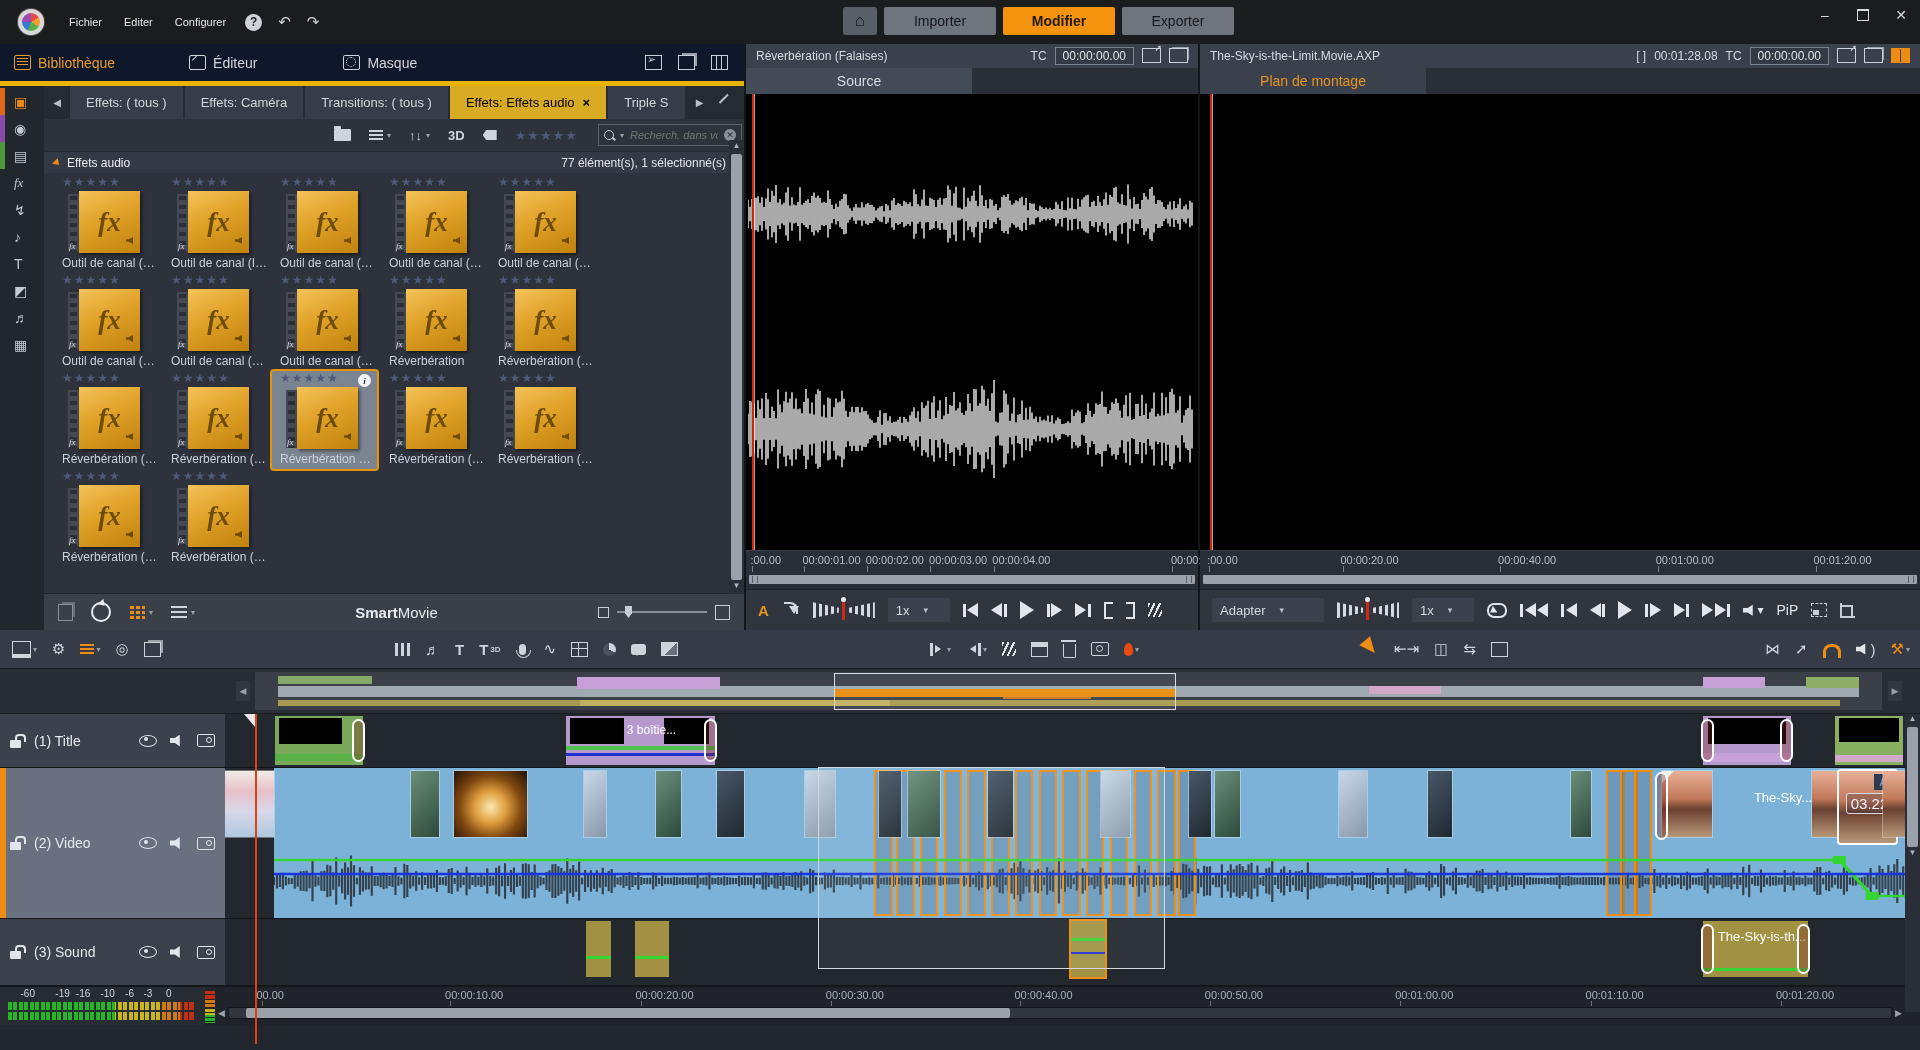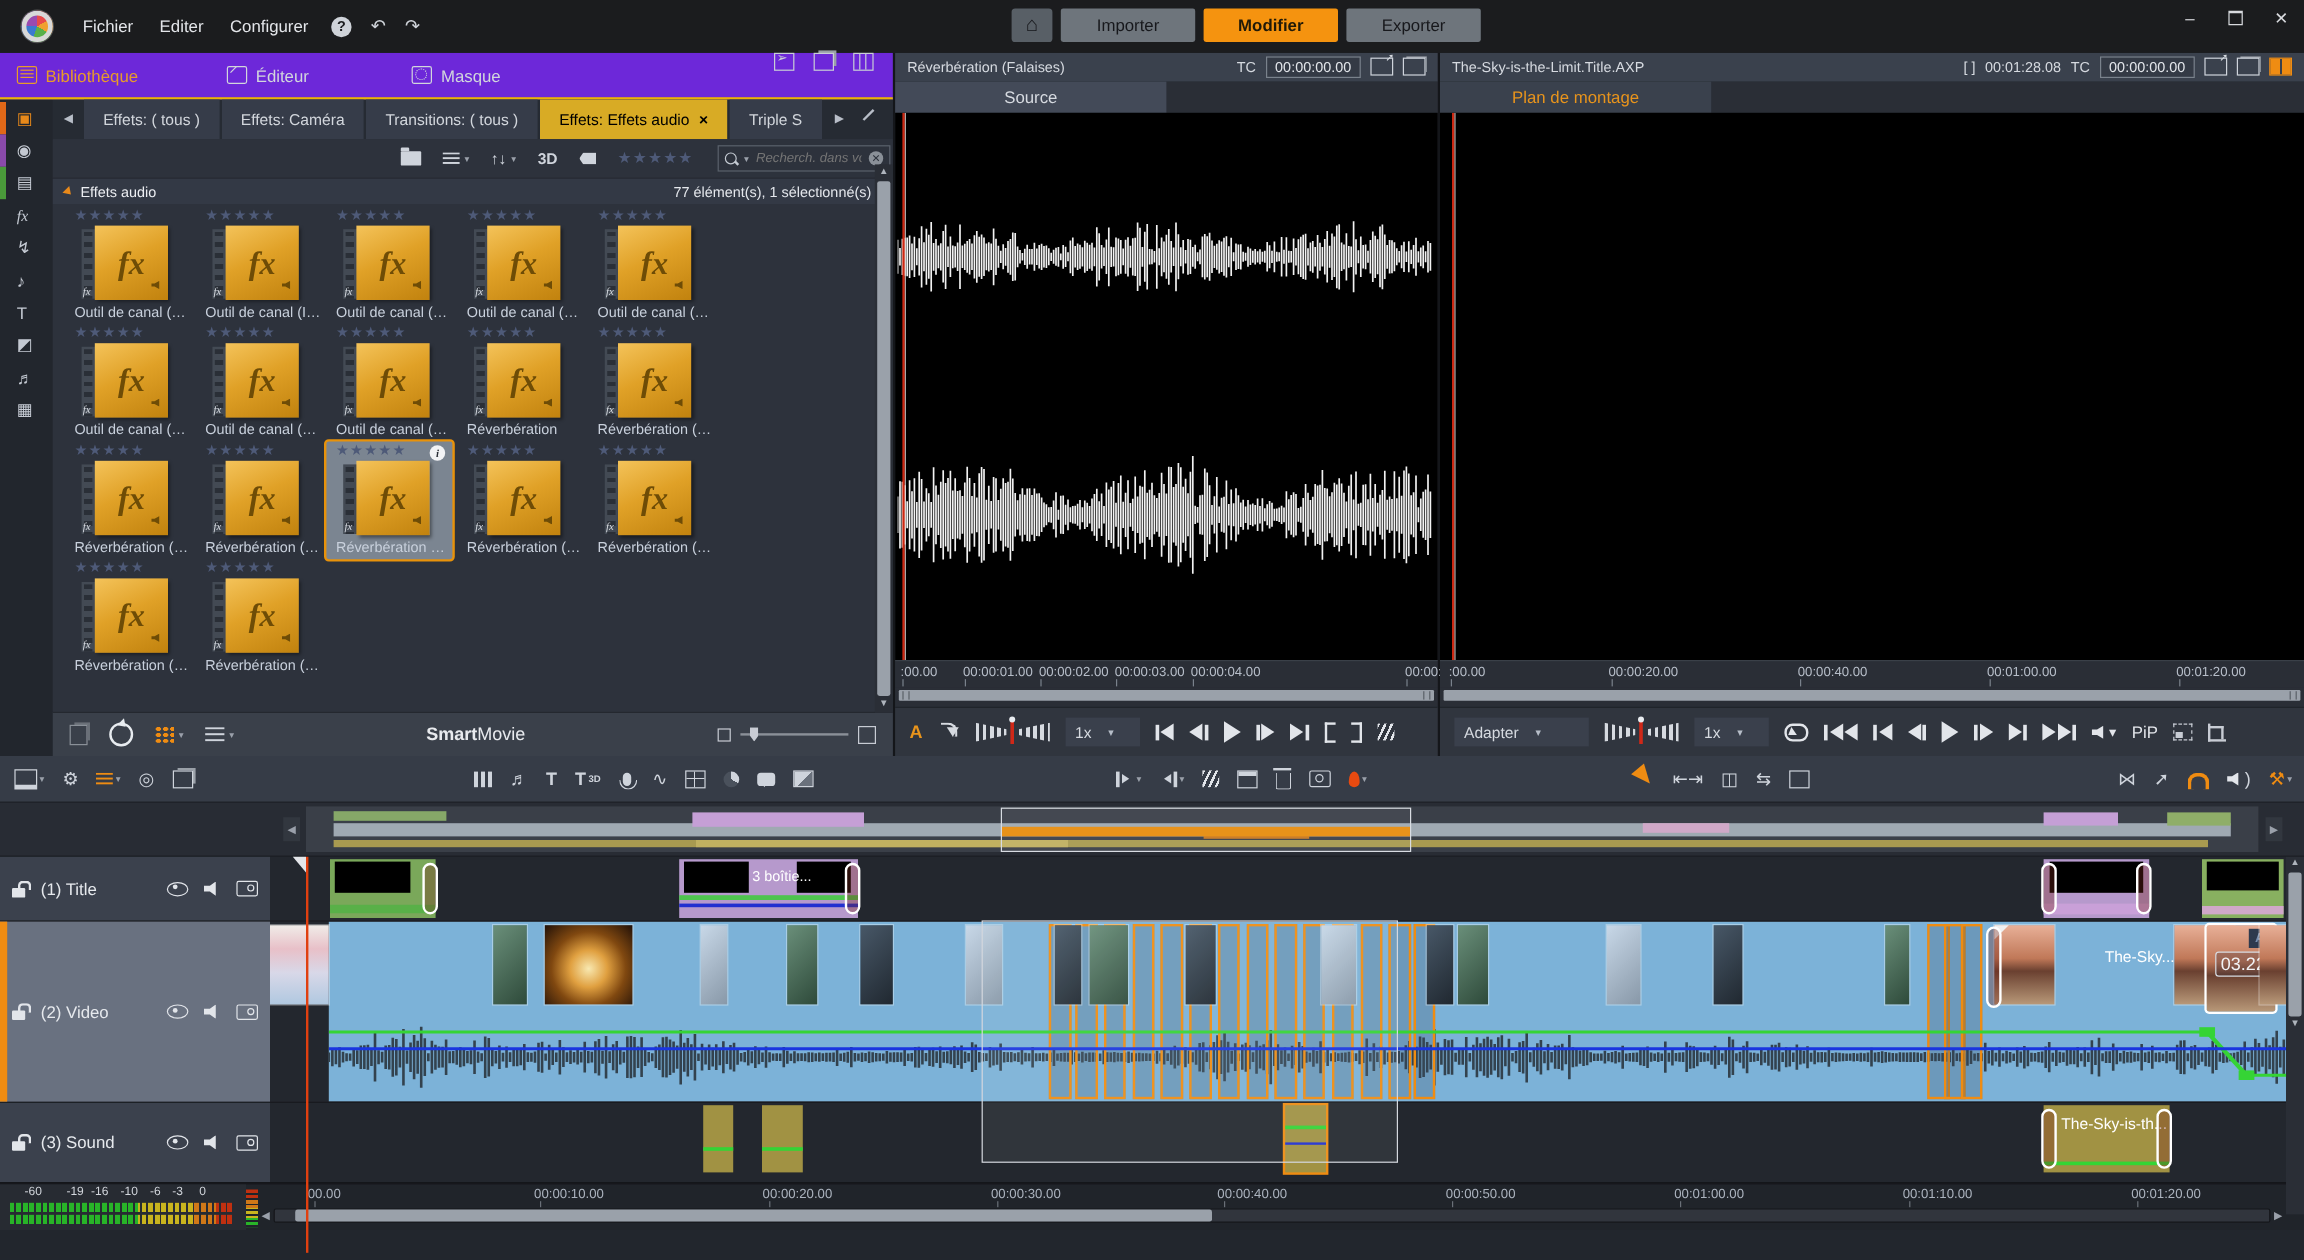--- a/index.html
+++ b/index.html
@@ -4,37 +4,37 @@
 <style>
   html,body{margin:0;padding:0;width:1920px;height:1050px;overflow:hidden;background:#1e2126;
     font-family:"Liberation Sans","DejaVu Sans",sans-serif;font-size:12px;color:#d6dae0;
     -webkit-font-smoothing:antialiased;user-select:none}
   .ellip{white-space:nowrap;overflow:hidden;text-overflow:ellipsis}
   
   #titlebar{height:44px;background:#1b1c1e;display:flex;align-items:center;position:relative}
   .logo{width:26px;height:26px;border-radius:50%;margin:0 14px 0 18px;
     background:conic-gradient(#e84a4a 0 60deg,#f0a030 60deg 120deg,#58b04a 120deg 200deg,#3a7ad0 200deg 270deg,#9a4ab0 270deg 360deg);
     box-shadow:inset 0 0 0 4px #d8d8d8, 0 0 0 1px #555}
-  .menu-item{padding:4px 11px;color:#e4e6ea;font-size:14px;cursor:default}
+  .menu-item{padding:4px 11px;color:#e4e6ea;font-size:11px;cursor:default}
   .tb-ico{color:#cfd3d9;font-size:15px;padding:2px 8px}
   .help-badge{width:17px;height:17px;border-radius:50%;background:#cfd3d9;color:#1b1c1e;font-weight:bold;
     display:flex;align-items:center;justify-content:center;font-size:12px;margin:0 8px}
   .mode-group{position:absolute;left:843px;top:7px;display:flex;gap:7px;align-items:center}
   .home-btn{width:34px;height:28px;background:#585f66;border-radius:3px;display:flex;align-items:center;justify-content:center}
   .home-glyph{font-size:17px;color:#15161a}
   .mode-btn{min-width:112px;height:28px;background:#6e757c;color:#17181c;border:none;border-radius:2px;
     font-size:14px;font-family:inherit;display:flex;align-items:center;justify-content:center;padding:0 18px}
   .mode-btn.active{background:#f5930f;color:#211a08;font-weight:bold}
   .win-controls{position:absolute;right:0;top:0;height:34px;display:flex}
   .win-btn{width:38px;height:30px;display:flex;align-items:center;justify-content:center;color:#d8dade;font-size:14px}
   .maxi-sq{width:10px;height:9px;border:1px solid #d8dade;border-top:2px solid #d8dade}
   
   #workspace{height:586px;display:flex;background:#14161a}
   #library{width:744px;background:#2d323c;display:flex;flex-direction:column;border-right:2px solid #14161a}
-  .lib-tabs{height:37px;background:#6d28d9;display:flex;border-bottom:2px solid #eab308}
+  .lib-tabs{height:37px;background:#0f172a;display:flex;align-items:center;border-bottom:5px solid #eab308}
   .lib-tab{display:flex;align-items:center;gap:7px;padding:0 14px;height:100%;font-size:14px;color:#d2d6dc}
   .lib-tab.active{color:#e89b2a}
   .lt-ico{width:15px;height:13px;border:1px solid currentColor;border-radius:2px;position:relative}
   .lt-ico.lined::before{content:"";position:absolute;left:2px;right:2px;top:2px;height:1px;background:currentColor;box-shadow:0 3px 0 currentColor,0 6px 0 currentColor}
   .lt-ico.circ{border-radius:2px}
   .lt-ico.circ::before{content:"";position:absolute;left:2px;top:1px;width:8px;height:8px;border:1px dotted currentColor;border-radius:50%}
   .lt-ico.pen::before{content:"";position:absolute;left:3px;top:1px;width:7px;height:7px;border-left:1px solid currentColor;transform:rotate(45deg)}
   .lib-tabs-right{margin-left:auto;display:flex;gap:16px;padding-right:16px;color:#c9ced6}
   .sq-ico{width:15px;height:13px;border:1px solid #c9ced6;position:relative}
   .sq-ico.stack{box-shadow:3px -3px 0 -1px #9aa0a8}
@@ -698,21 +698,21 @@
           <span class="mk out"></span>
         </div>
         <div class="tbtn">
           <span class="razor"></span>
         </div>
       </div>
   </div>
 
   <div id="montage-panel" class="pv-panel">
     <div class="pv-titlebar">
-      <span class="pv-title ellip">The-Sky-is-the-Limit.Title.AXP</span>
+      <span class="pv-title ellip">The-Sky-is-the-Limit.Movie.AXP</span>
       <span>[ ]</span>
       <span>00:01:28.08</span>
       <span>TC</span>
       <span class="tc-box">00:00:00.00</span>
       <span class="pv-ico out"></span>
       <span class="pv-ico copy"></span>
       <span class="pv-ico dual"></span>
     </div>
     <div class="pv-tabs">
       <div class="pv-tab orange">Plan de montage</div>

